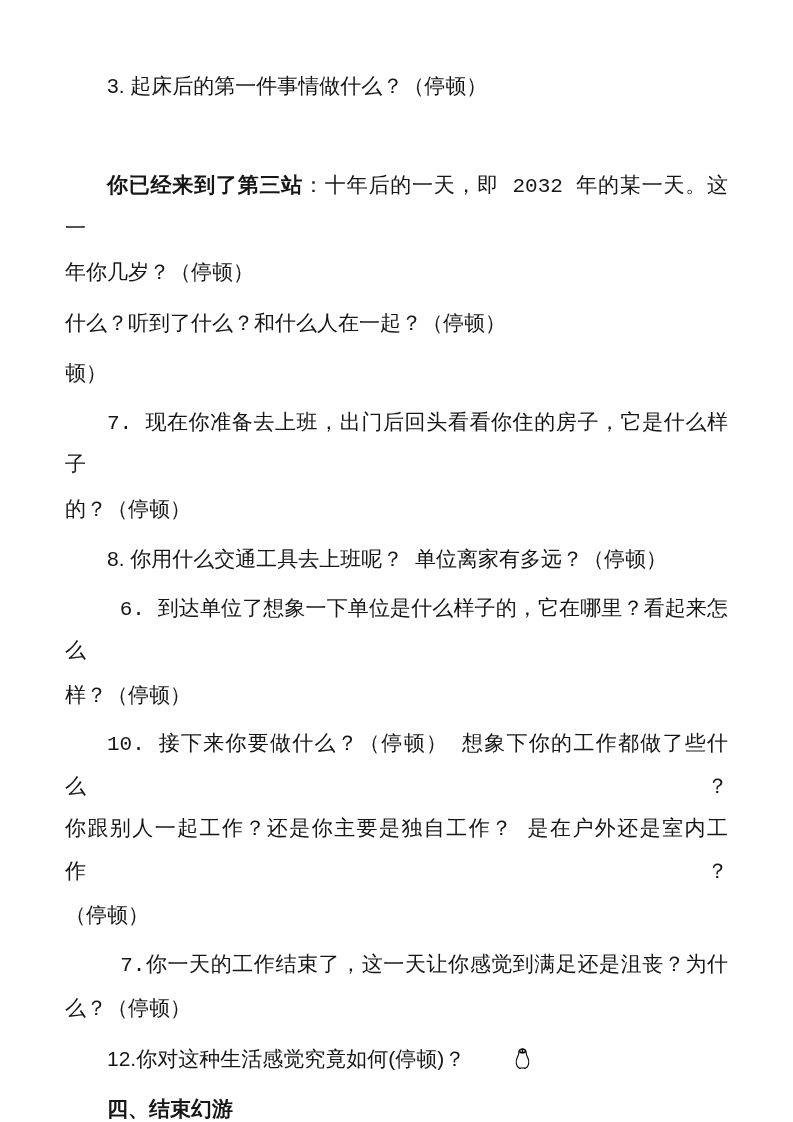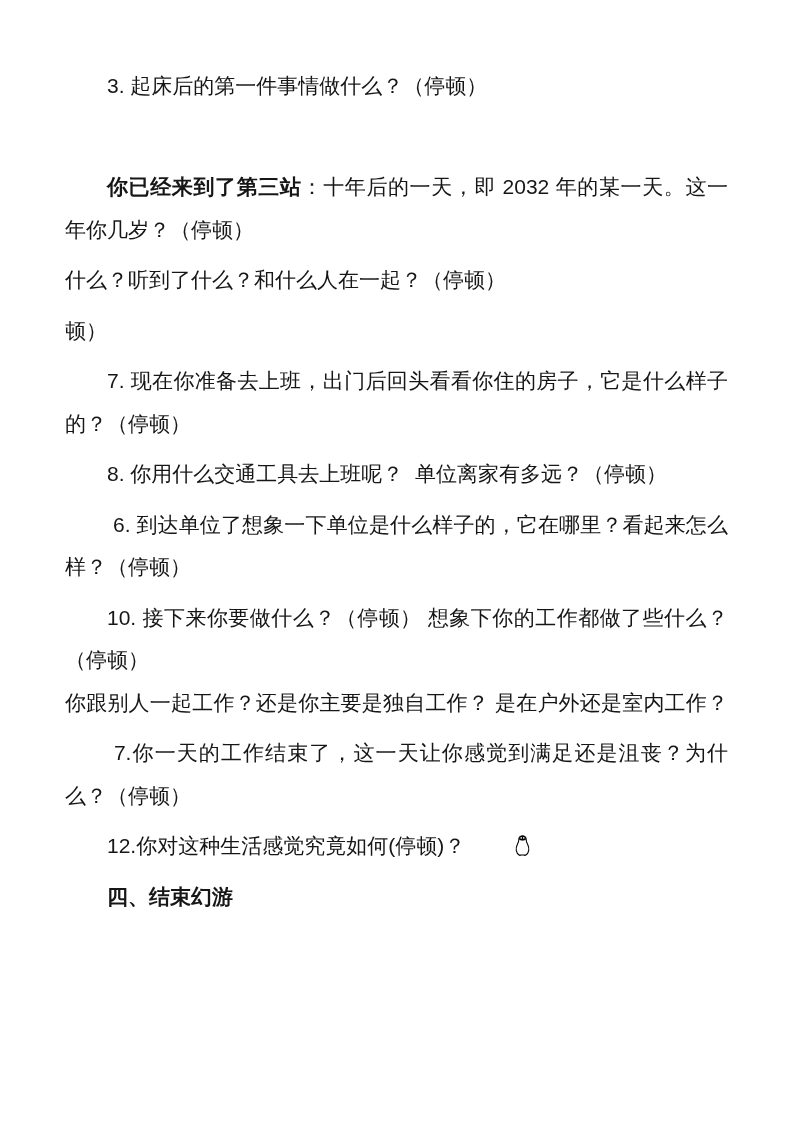--- a/index.html
+++ b/index.html
@@ -33,20 +33,21 @@
     line-height: 42.5px;
     min-height: 42.5px;
     white-space: pre-wrap;
   }
   .line.first {
     text-indent: 42px;
   }
   .line.just {
     text-align: justify;
     text-align-last: justify;
+    font-family: Liberation Mono, monospace;
   }
   .bold, .heading {
     font-weight: 700;
   }
   .inline-icon {
     display: inline-block;
     margin-left: 7px;
     vertical-align: -3px;
     line-height: 0;
   }
@@ -78,22 +79,22 @@
       </div>
       <div class="para">
         <div class="line first"><span>8. 你用什么交通工具去上班呢？  单位离家有多远？（停顿）</span></div>
       </div>
       <div class="para">
         <div class="line first just"><span> 6. 到达单位了想象一下单位是什么样子的，它在哪里？看起来怎么</span></div>
         <div class="line"><span>样？（停顿）</span></div>
       </div>
       <div class="para">
         <div class="line first just"><span>10. 接下来你要做什么？（停顿） 想象下你的工作都做了些什么？</span></div>
+        <div class="line just"><span>你跟别人一起工作？还是你主要是独自工作？ 是在户外还是室内工作？</span></div>
         <div class="line"><span>（停顿）</span></div>
-        <div class="line just"><span>你跟别人一起工作？还是你主要是独自工作？ 是在户外还是室内工作？</span></div>
       </div>
       <div class="para">
         <div class="line first just"><span> 7.你一天的工作结束了，这一天让你感觉到满足还是沮丧？为什</span></div>
         <div class="line"><span>么？（停顿）</span></div>
       </div>
       <div class="para">
         <div class="line first"><span>12.你对这种生活感觉究竟如何(停顿)？</span><span class="inline-icon"><svg width="17" height="21" viewBox="0 0 17 21" xmlns="http://www.w3.org/2000/svg">
               <path d="M8.5 0.8 C5.6 0.8 4.7 2.9 4.8 4.9 C4.9 6.3 4.2 7.8 3.3 9.6 C2.3 11.6 1.9 13.6 2.3 15.6 C2.7 17.8 4.1 19.4 5.2 20 L11.8 20 C12.9 19.4 14.3 17.8 14.7 15.6 C15.1 13.6 14.7 11.6 13.7 9.6 C12.8 7.8 12.1 6.3 12.2 4.9 C12.3 2.9 11.4 0.8 8.5 0.8 Z" fill="#ffffff" stroke="#000000" stroke-width="1.1"></path>
               <path d="M8.5 0.8 C6 0.8 5 2.7 5.1 4.6 C6.3 5.9 10.7 5.9 11.9 4.6 C12 2.7 11 0.8 8.5 0.8 Z" fill="#000000"></path>
               <circle cx="7.2" cy="2.9" r="0.8" fill="#ffffff"></circle>

